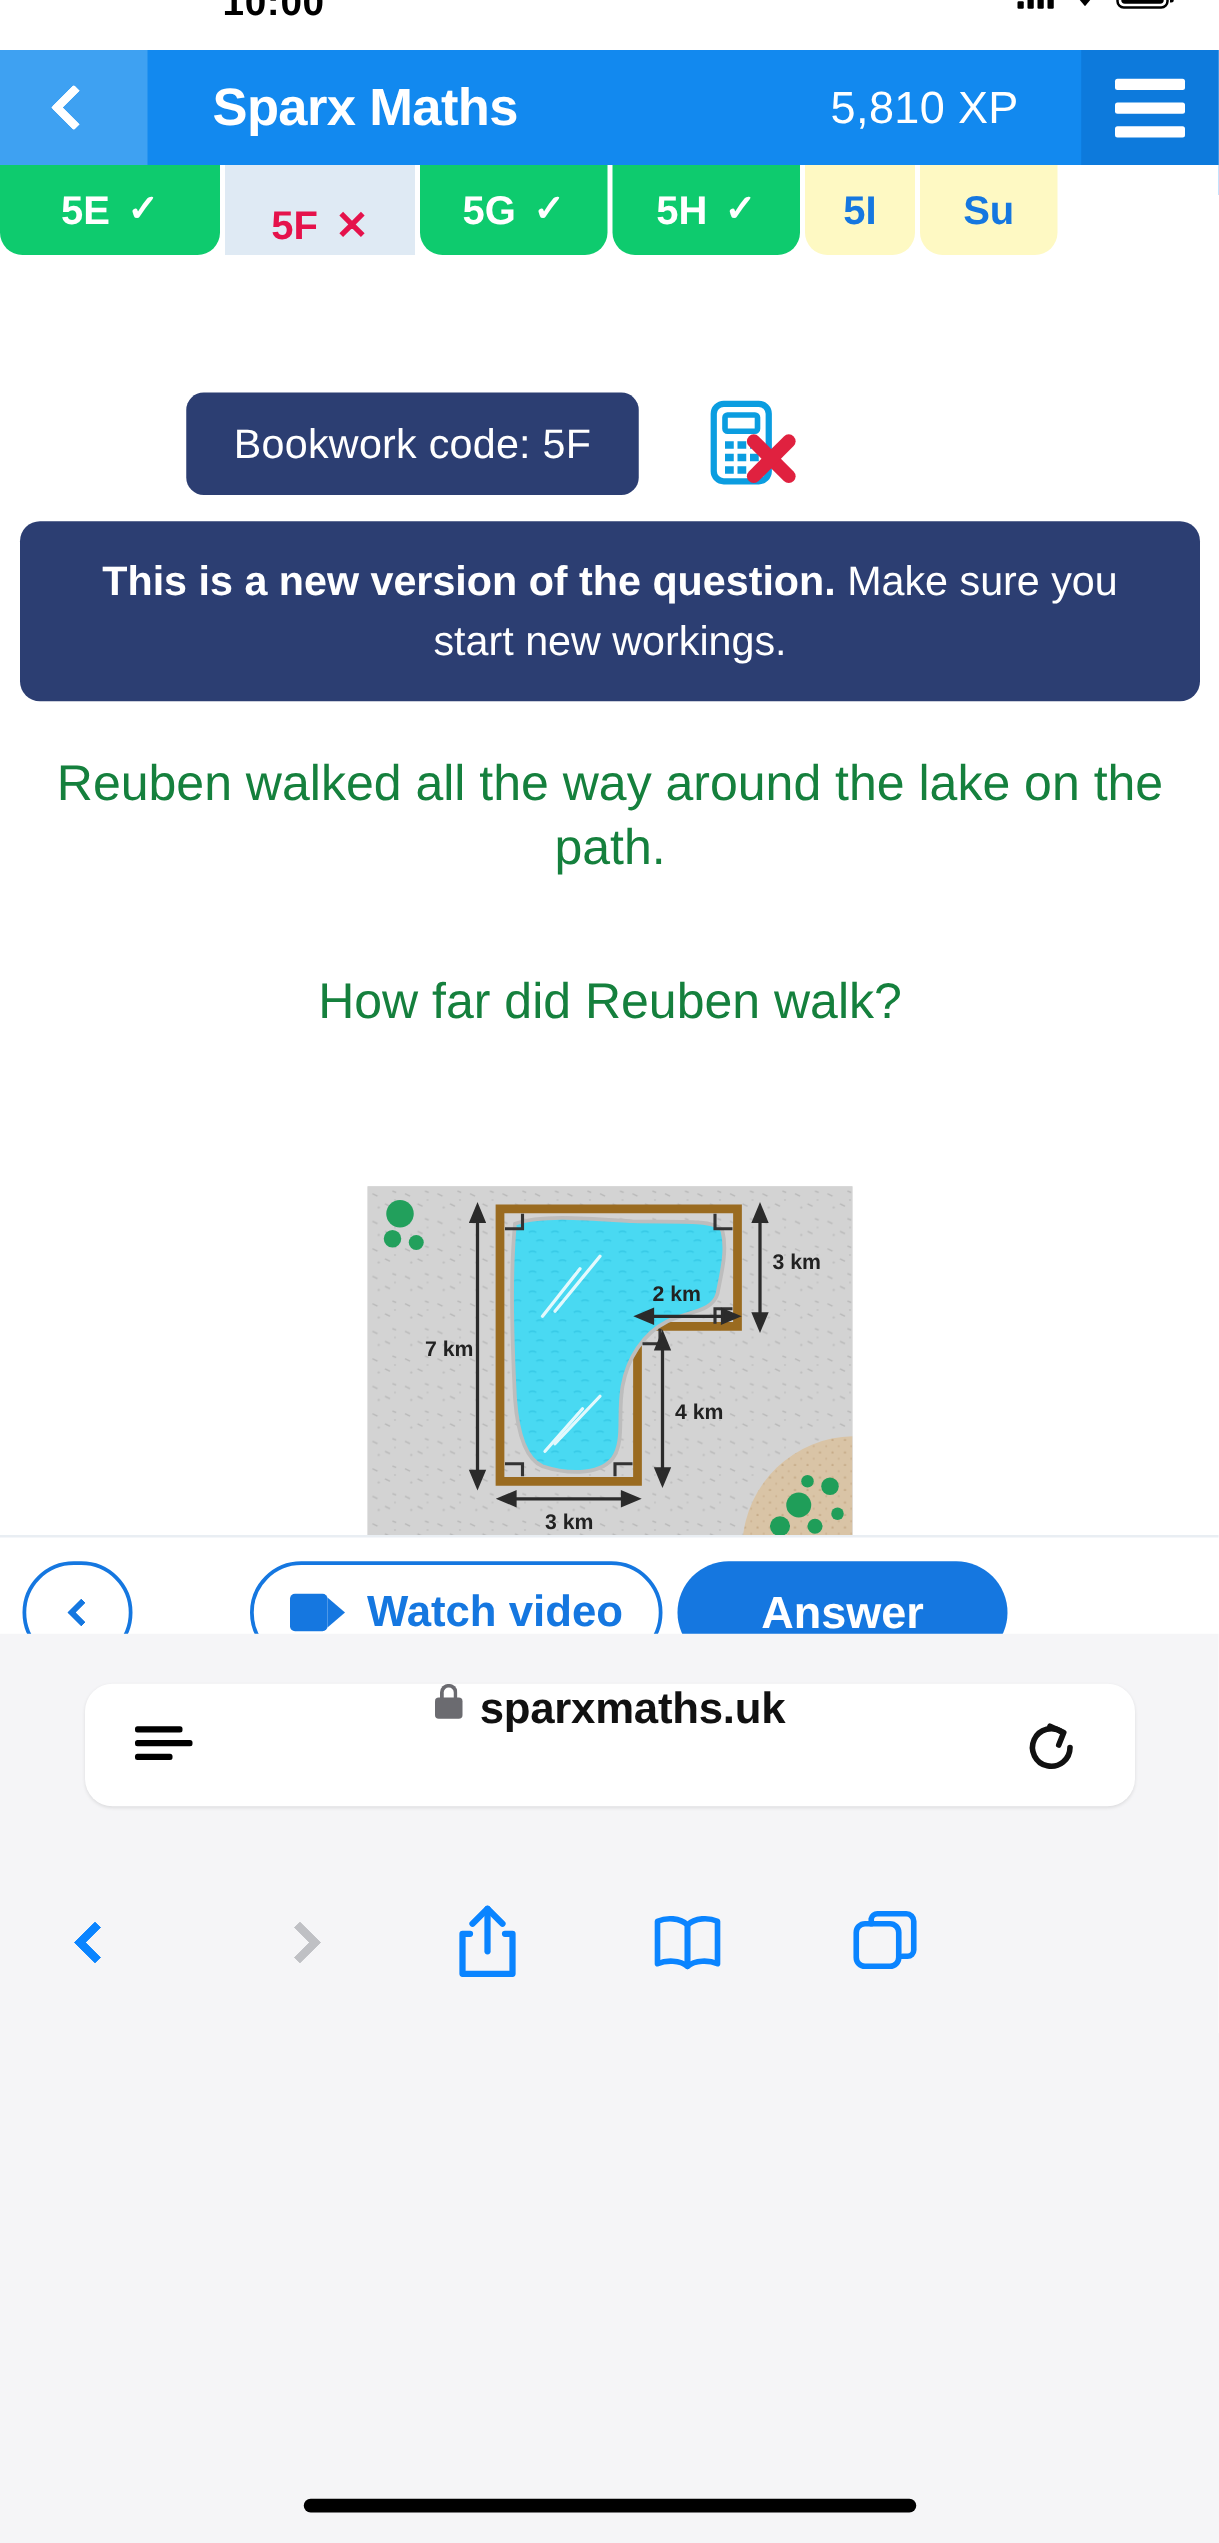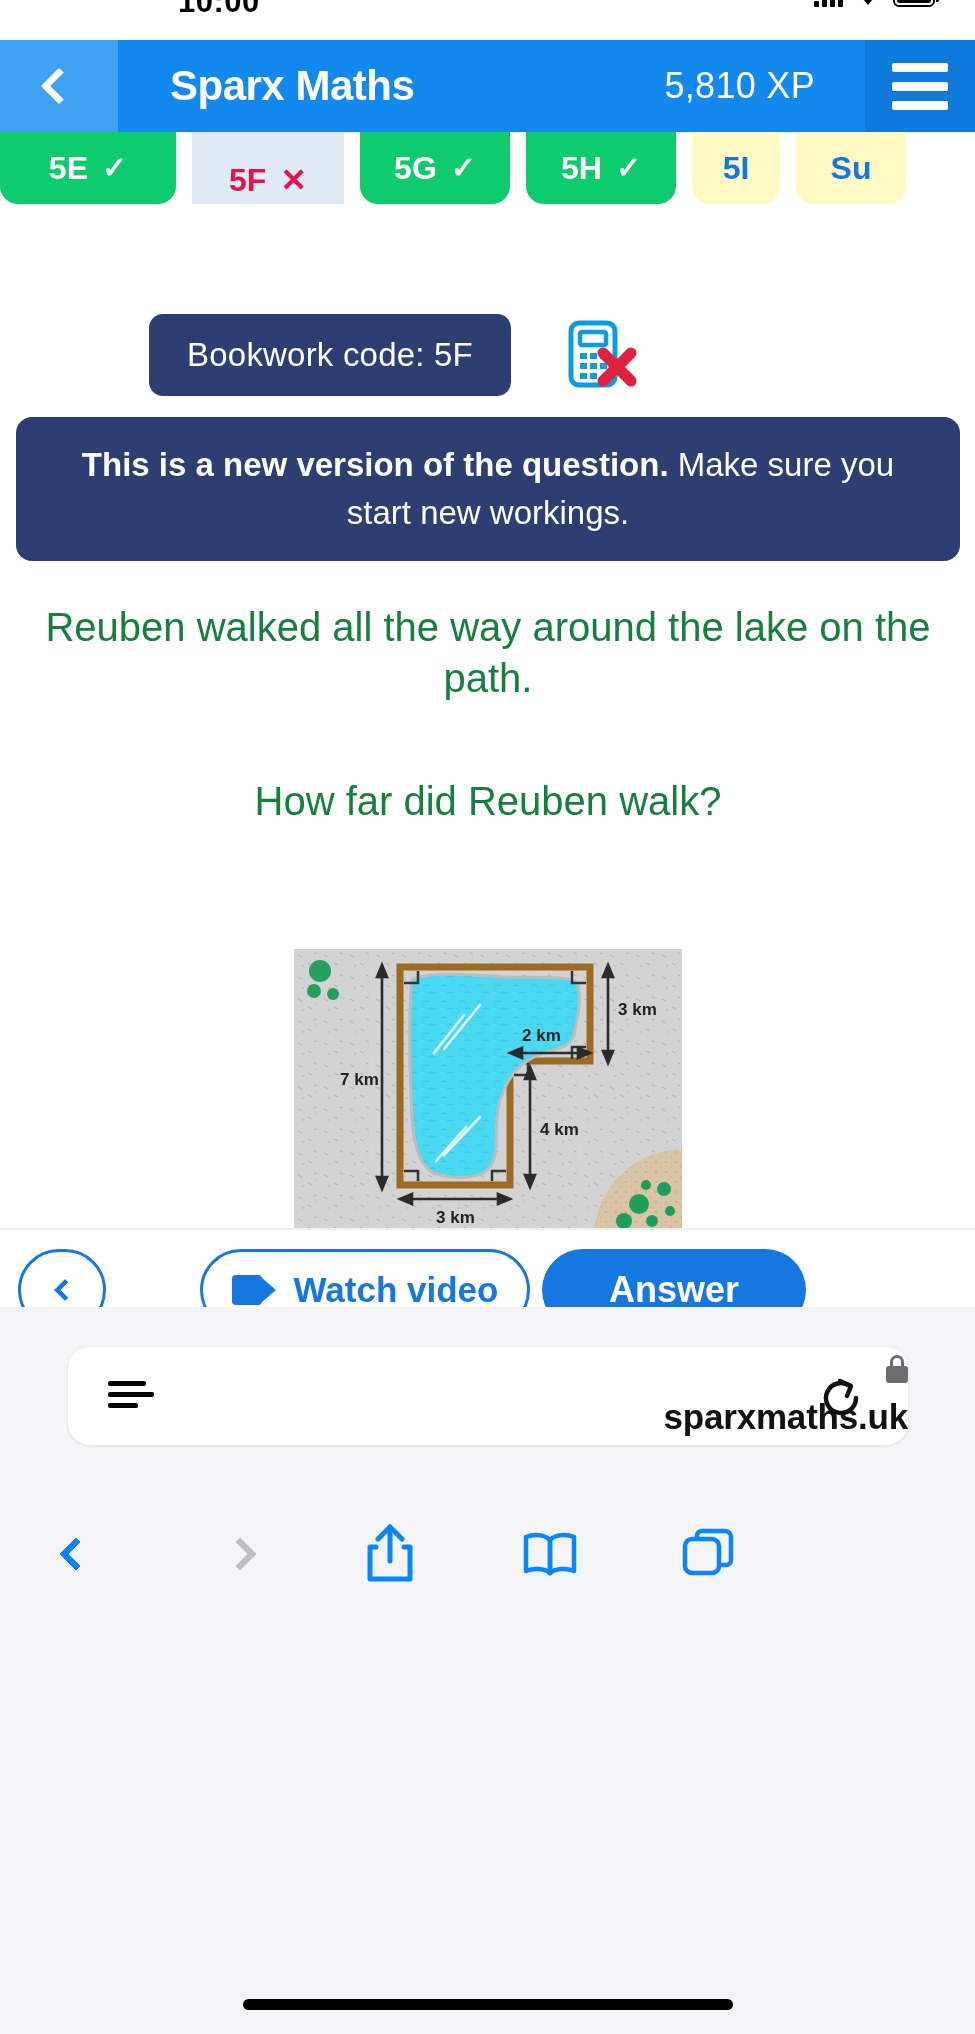--- a/index.html
+++ b/index.html
@@ -68,21 +68,21 @@
 
   
   .tabstrip{
     position:absolute; top:132px; left:0; width:975px; height:72px;
     display:flex; align-items:flex-start; overflow:hidden; background:#fff;
   }
   .tab{
     height:72px; display:flex; align-items:center; justify-content:center; gap:14px;
     font-size:32px; font-weight:bold; flex:0 0 auto;
     border-bottom-left-radius:18px; border-bottom-right-radius:18px;
-    padding:0 22px; margin-right:16px; cursor:pointer;
+    padding:0 22px; margin-right:4px; cursor:pointer;
   }
   .tab.done{ background:#0ecb6e; color:#fff; }
   .tab.current{ background:#dfeaf4; color:#e5124b; height:96px; }
   .tab.pending{ background:#fef9c3; color:#1577e0;justify-content:center; }
   .tick{ font-size:30px; line-height:1; }
   .cross{ font-size:32px; line-height:1; font-weight:bold; }
 
   
   .content{ position:absolute; top:204px; left:0; width:975px; height:1010px; background:#fff;}
 
@@ -171,21 +171,21 @@
     background:#fff; border-radius:22px;
     display:flex; align-items:center; box-shadow:0 1px 3px rgba(0,0,0,.10);
   }
   .aa{ position:absolute; left:40px; top:34px; width:48px; height:34px; cursor:pointer;}
   .aa i{position:absolute;left:0;background:#000;border-radius:2px;height:5px;}
   .aa i:nth-child(1){top:0;width:38px;}
   .aa i:nth-child(2){top:11px;width:46px;}
   .aa i:nth-child(3){top:22px;width:30px;}
   .urlcenter{
     position:absolute; left:0; right:0; top:0; bottom:0;
-    display:flex; align-items:flex-end; justify-content:center; gap:14px;flex-direction:column;
+    display:flex; align-items:flex-start; justify-content:center; gap:14px;
   }
   .lock{ width:22px;height:28px; position:relative; }
   .lock i{position:absolute; bottom:0; left:0; width:22px;height:17px;background:#6b6b70;border-radius:3px;}
   .lock b{position:absolute; top:0; left:4px; width:14px;height:14px;border:3.5px solid #6b6b70;border-bottom:none;border-radius:7px 7px 0 0;}
   .urltext{ font-size:35px; font-weight:bold; color:#111; letter-spacing:-.2px;}
   .reload{ position:absolute; right:44px; top:28px; width:46px;height:46px; cursor:pointer;}
 
   .toolbar{
     position:absolute; top:190px; left:0; width:975px; height:120px;
     display:flex; align-items:center;

